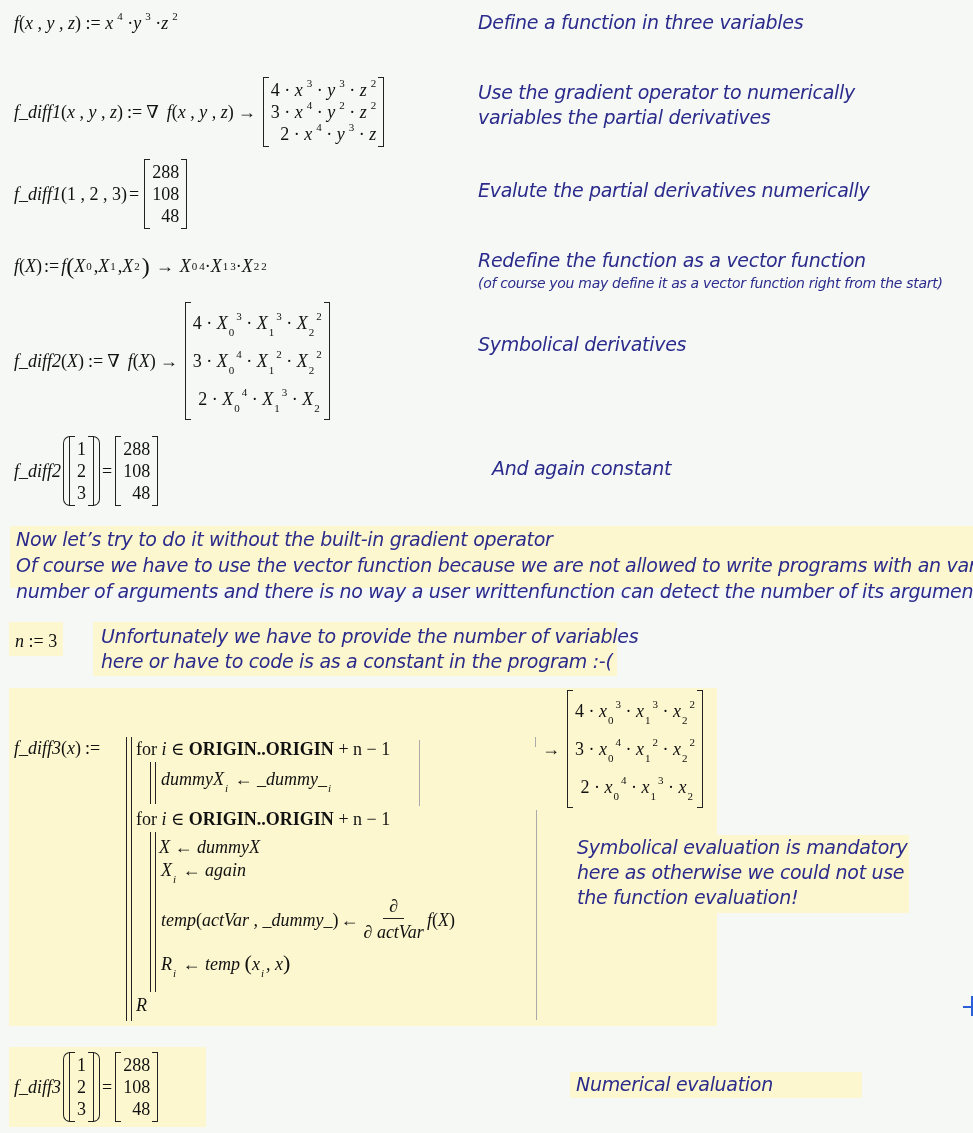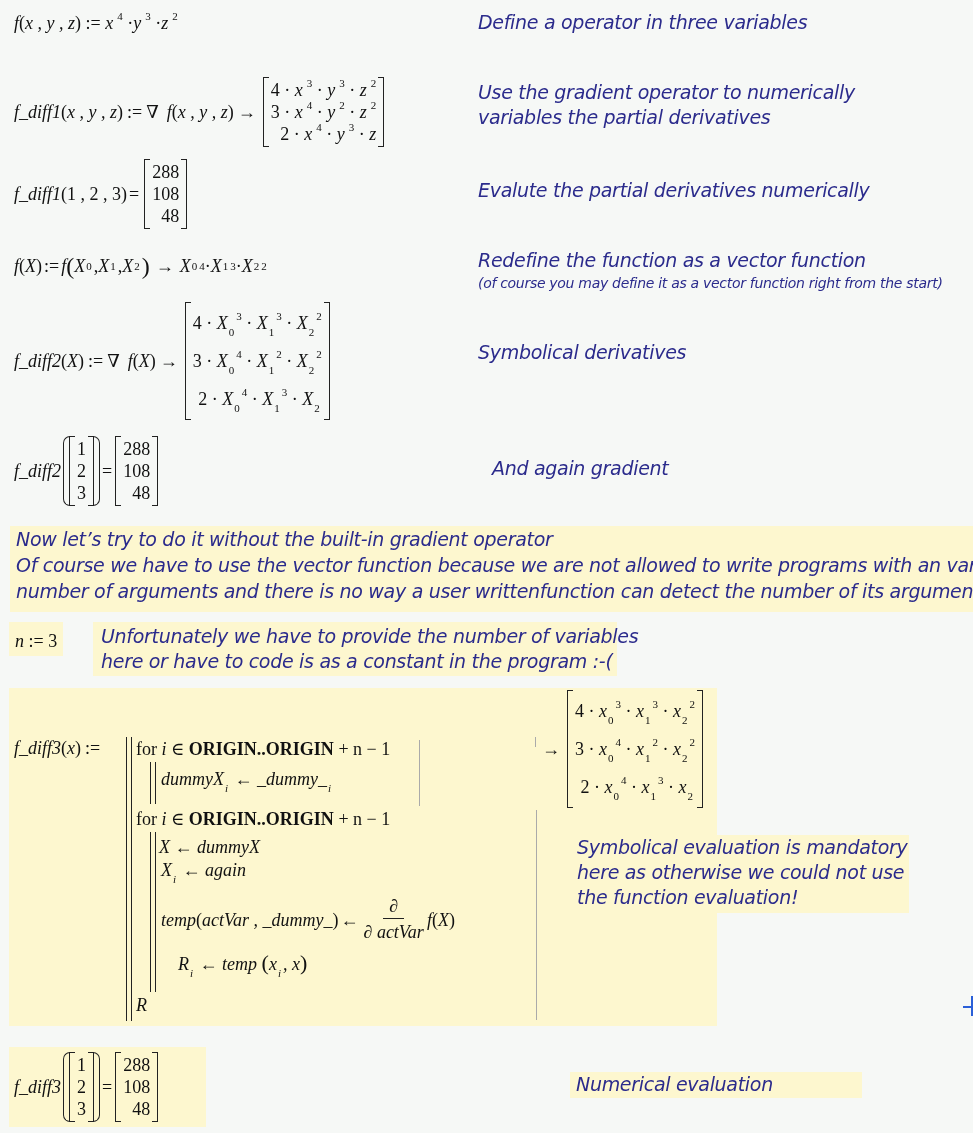--- a/index.html
+++ b/index.html
@@ -48,21 +48,21 @@
 </head>
 <body>
 
 <div class="abs math" style="left:14px;top:12px;">
   <span class="mi">f</span><span>(</span><span class="mi">x , y , z</span><span>)</span>
   <span>:=</span>
   <span class="mi">x</span><sup>4</sup>
   ·<span class="mi">y</span><sup>3</sup>
   ·<span class="mi">z</span><sup>2</sup>
 </div>
-<div class="abs note" style="left:478px;top:10px;">Define a operator in three variables</div>
+<div class="abs note" style="left:478px;top:10px;">Define a function in three variables</div>
 
 <div class="abs math row" style="left:14px;top:72px;height:80px;">
   <span class="mi">f_diff1</span>
   <span>(</span>
     <span class="mi">x , y , z</span>
     <span>)</span>
   <span style="margin:0 4px">:=</span>
   <span style="margin-right:8px">∇</span>
   <span class="mi">f</span>
   <span>(</span>
@@ -119,41 +119,41 @@
   <span>(</span>
     <span class="mi">X</span>
     <span>)</span>
   <span style="margin:0 4px">→</span>
   <span class="sqb center tall">
     <div>4 · <span class="mi">X</span><sub>0</sub><sup style="margin-left:0">3</sup> · <span class="mi">X</span><sub>1</sub><sup style="margin-left:0">3</sup> · <span class="mi">X</span><sub>2</sub><sup style="margin-left:0">2</sup></div>
     <div>3 · <span class="mi">X</span><sub>0</sub><sup style="margin-left:0">4</sup> · <span class="mi">X</span><sub>1</sub><sup style="margin-left:0">2</sup> · <span class="mi">X</span><sub>2</sub><sup style="margin-left:0">2</sup></div>
     <div>2 · <span class="mi">X</span><sub>0</sub><sup style="margin-left:0">4</sup> · <span class="mi">X</span><sub>1</sub><sup style="margin-left:0">3</sup> · <span class="mi">X</span><sub>2</sub></div>
   </span>
 </div>
-<div class="abs note" style="left:478px;top:340px;">Symbolical derivatives</div>
+<div class="abs note" style="left:478px;top:332px;">Symbolical derivatives</div>
 
 <div class="abs math row" style="left:14px;top:436px;height:70px;">
   <span class="mi">f_diff2</span>
   <span class="paren">
     <span class="sqb" style="margin:0">
       <div>1</div>
       <div>2</div>
       <div>3</div>
     </span>
   </span>
   <span>=</span>
   <span class="sqb">
     <div>288</div>
     <div>108</div>
     <div>48</div>
   </span>
 </div>
-<div class="abs note" style="left:492px;top:456px;">And again gradient</div>
-
-<div class="abs note hl" style="left:10px;top:526px;width:963px;height:86px;padding:0 0 0 6px;box-sizing:border-box;font-size:19px;line-height:26px;">
+<div class="abs note" style="left:492px;top:456px;">And again constant</div>
+
+<div class="abs note hl" style="left:10px;top:526px;width:963px;height:62px;padding:0 0 0 6px;box-sizing:border-box;font-size:19px;line-height:26px;">
   <div>Now let’s try to do it without the built-in gradient operator</div>
   <div>Of course we have to use the vector function because we are not allowed to write programs with an variable</div>
   <div>number of arguments and there is no way a user writtenfunction can detect the number of its arguments,</div>
 </div>
 
 <div class="abs math hl" style="left:9px;top:622px;width:54px;height:34px;padding:8px 12px 0 6px;box-sizing:border-box;">
   <span class="mi">n</span>
   <span>:=</span>
   <span>3</span>
 </div>
@@ -218,21 +218,21 @@
   <span style="margin:0 2px">←</span>
   <span class="frac">
     <span class="num">∂</span>
     <span class="den mi">∂ actVar</span>
   </span>
   <span class="mi">f</span>
   <span>(</span>
     <span class="mi">X</span>
     <span>)</span>
 </div>
-<div class="abs math" style="left:161px;top:952px;margin-left:17px;">
+<div class="abs math" style="left:161px;top:952px;">
   <span class="mi">R</span><sub class="mi">i</sub>
   <span>←</span>
   <span class="mi">temp</span>
   <span style="font-size:22px">(</span><span class="mi">x</span><sub class="mi">i</sub><span class="mi">, x</span><span style="font-size:22px">)</span>
 </div>
 <div class="abs math" style="left:136px;top:994px;">
   <span class="mi">R</span>
 </div>
 
 <div class="abs math row" style="left:542px;top:690px;height:118px;">

